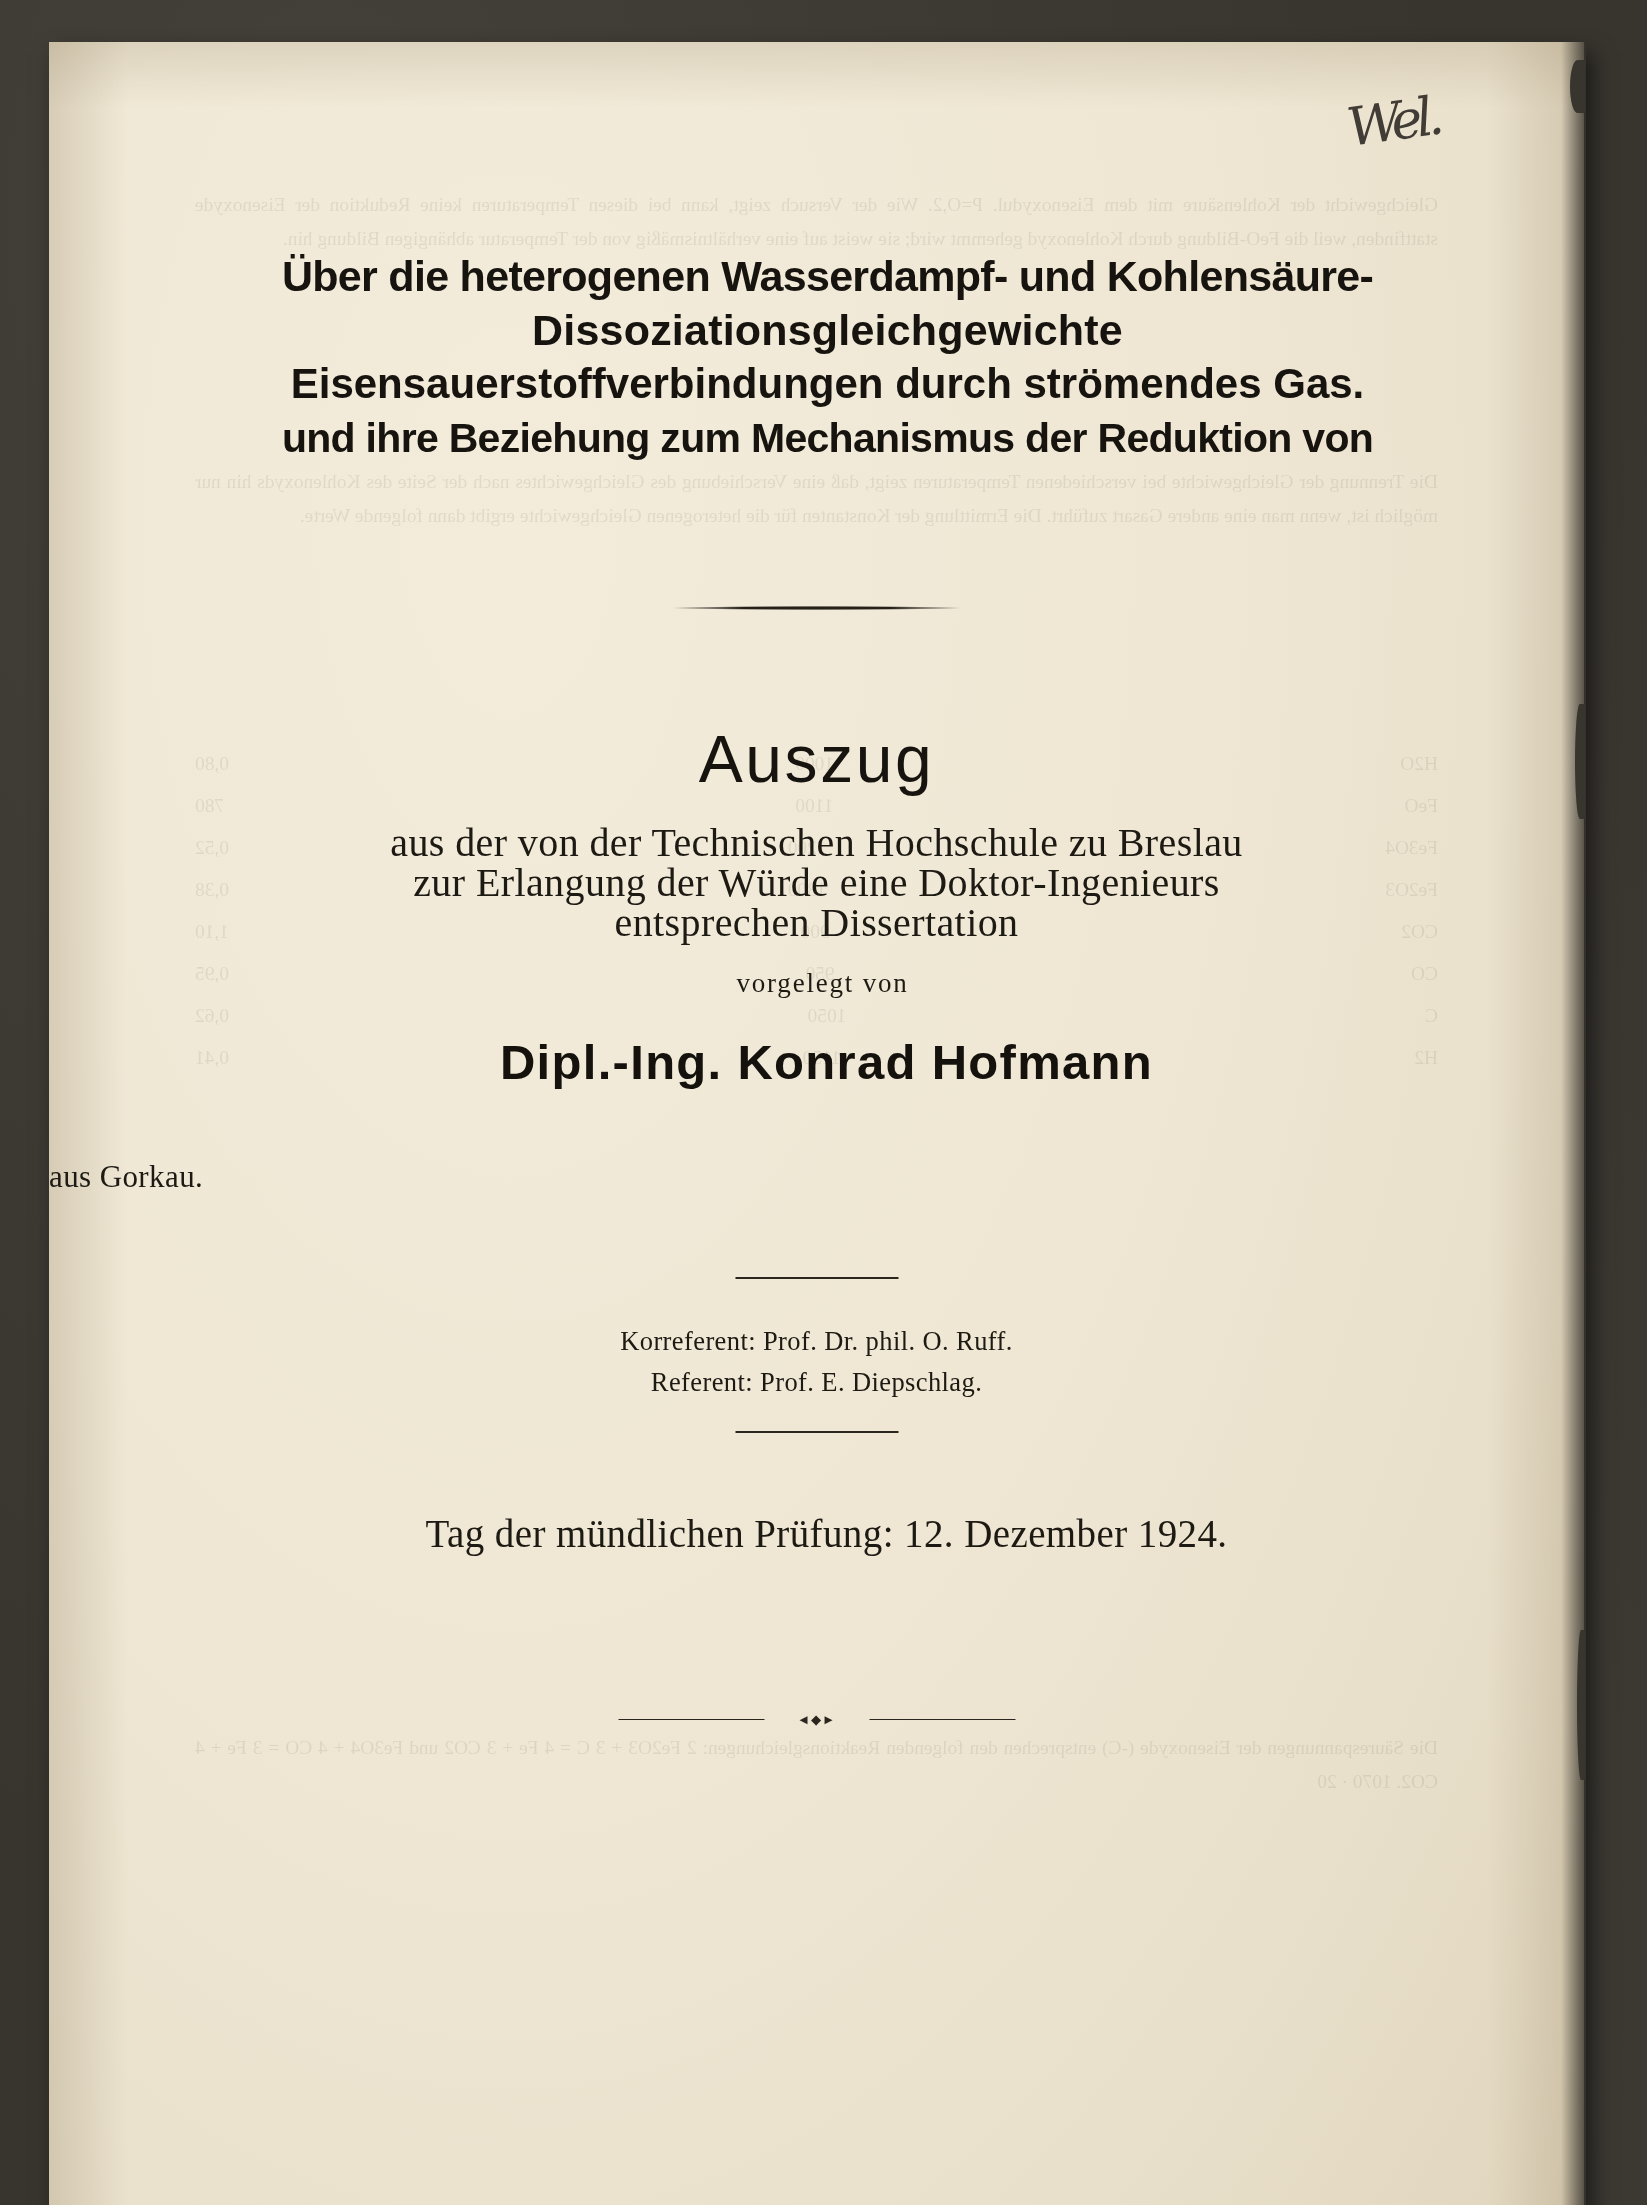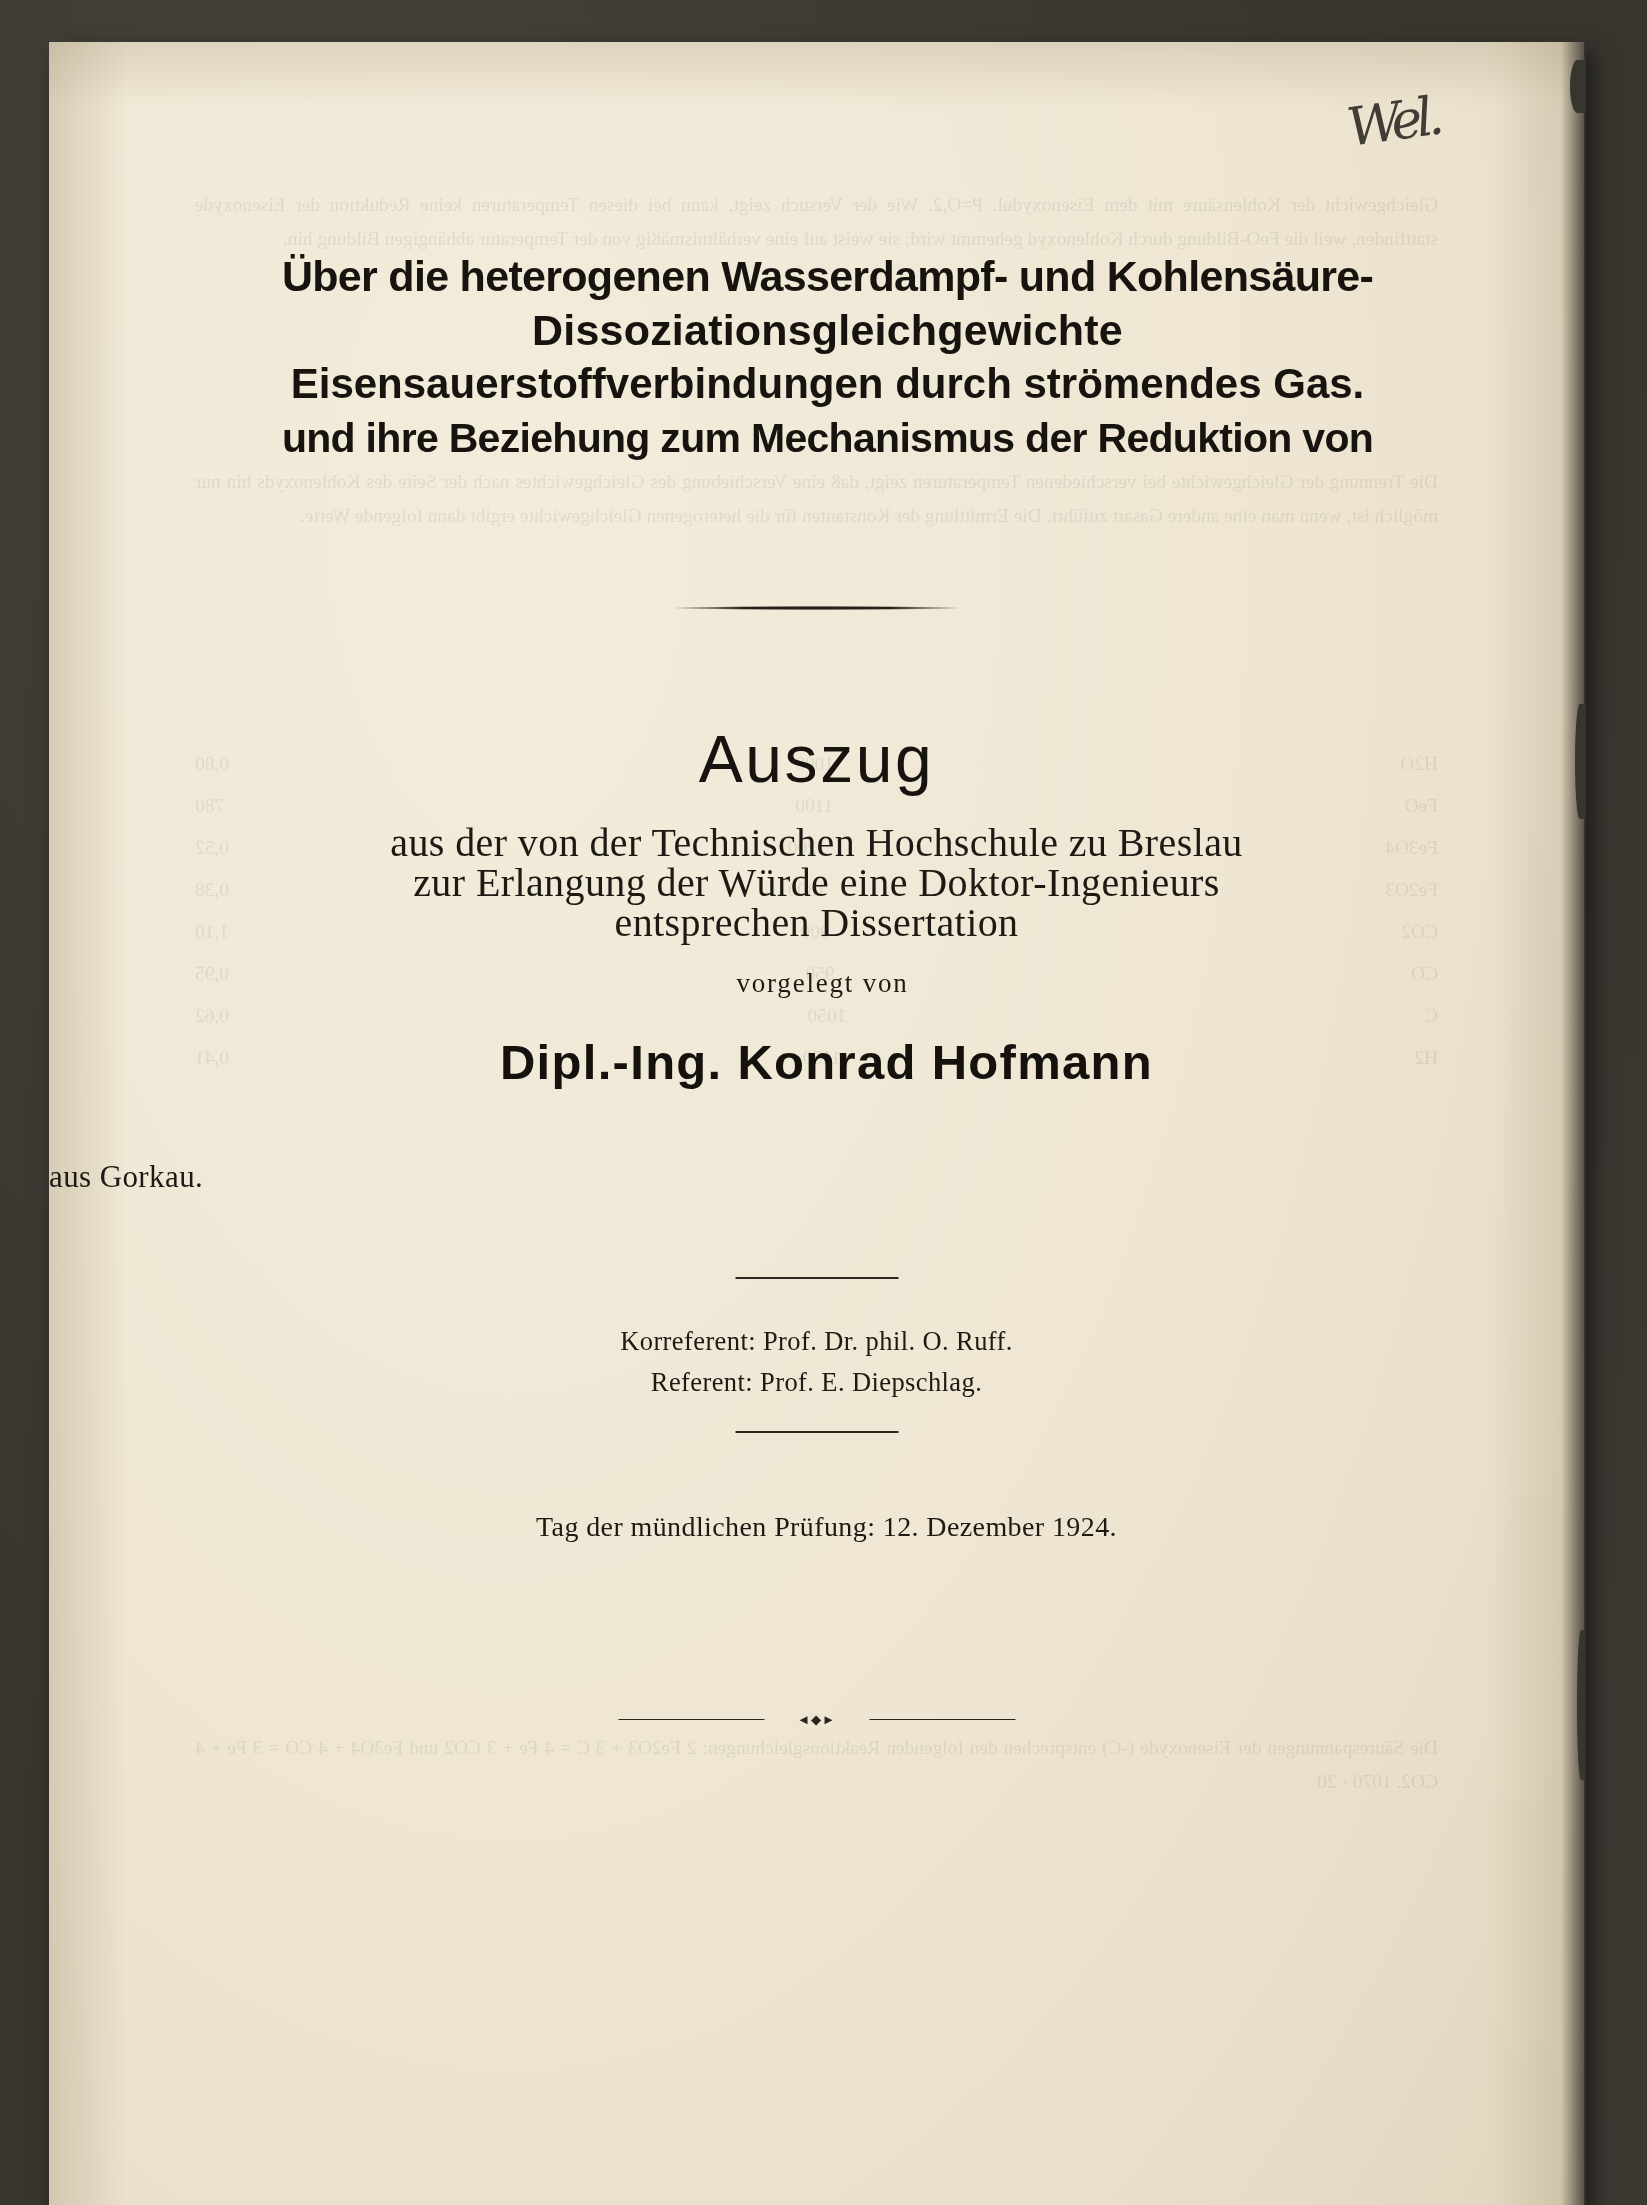--- a/index.html
+++ b/index.html
@@ -243,21 +243,21 @@
     text-align:center;
     font-size: 26.5px;
     line-height: 41px;
     letter-spacing: 0.4px;
   }
   .exam-date{
     position:absolute;
     left:0; right:8px;
     top: 1469px;
     text-align:center;
-    font-size: 28px;
+    font-size: 39px;
     letter-spacing: 0.4px;
     padding-left: 28px;
   }
 </style>
 </head>
 <body>
 
 <div class="scan-bg"></div>
 
 <div class="page">

